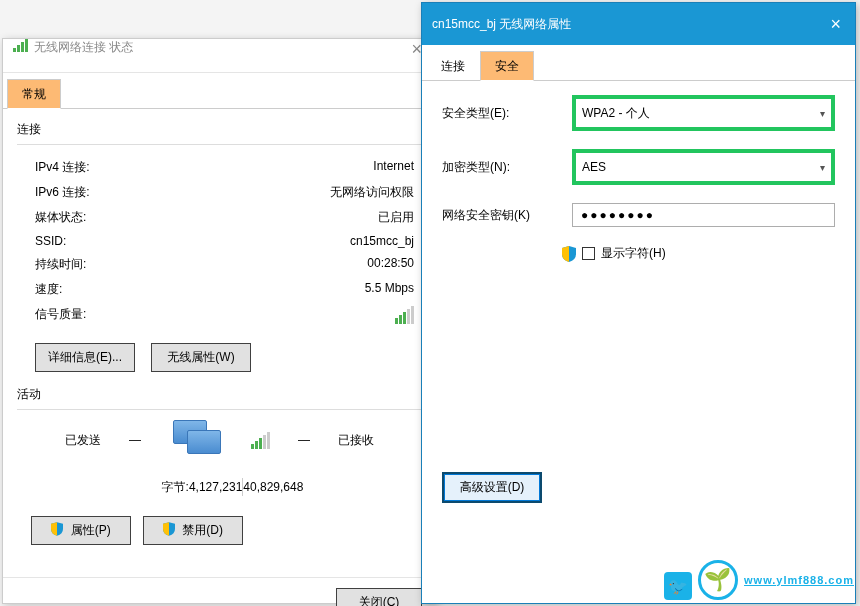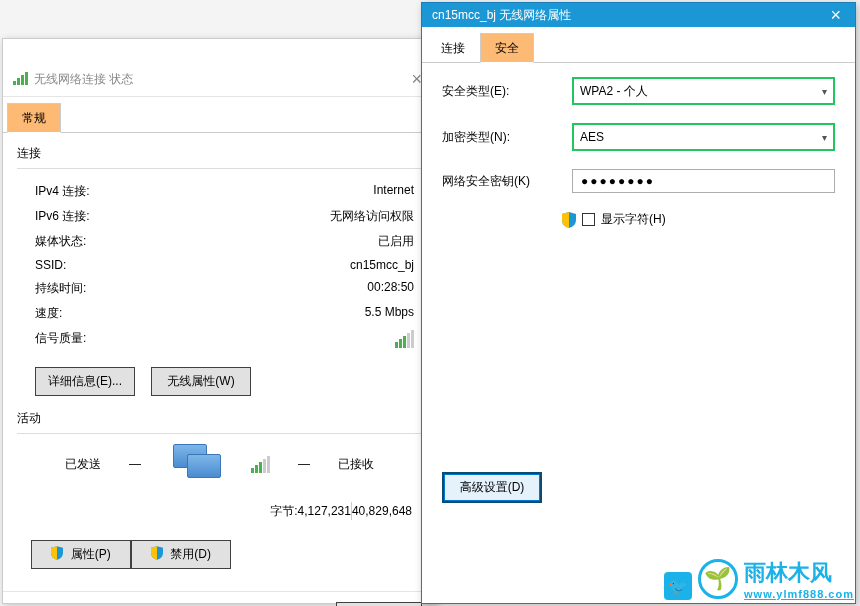--- a/index.html
+++ b/index.html
@@ -1,20 +1,20 @@
 <!DOCTYPE html>
 <html><head>
   <meta charset="utf-8">
   <style>
     * { box-sizing: border-box; margin: 0; padding: 0; font-family: "Microsoft YaHei", "Segoe UI", sans-serif; font-size: 12px; }
     body { position: relative; width: 860px; height: 606px; background: #f4f4f4; overflow: hidden; }
     
     
     .win-status { position: absolute; left: 2px; top: 38px; width: 435px; height: 566px; background: #fff; border: 1px solid #ccc; box-shadow: 2px 2px 8px rgba(0,0,0,0.2); }
-    .title-bar { height: 34px; display: flex; align-items: center; padding: 0 10px; border-bottom: 1px solid #e5e5e5; color: #888; margin-top: 24px; }
+    .title-bar { height: 34px; display: flex; align-items: flex-start; padding: 0 10px; border-bottom: 1px solid #e5e5e5; color: #888; }
     .title-bar .sig-icon { margin-right: 6px; display: inline-block; }
     .title-bar .ttext { flex: 1; }
     .title-bar .close-x { font-size: 18px; color: #888; cursor: pointer; padding: 0 4px; }
     
     .tab-row { display: flex; padding: 6px 4px 0 4px; border-bottom: 1px solid #ccc; }
     .tab { padding: 6px 14px 5px; border: 1px solid #ccc; border-bottom: 1px solid #fff; background: #fdba74; margin-bottom: -1px; cursor: pointer; position: relative; }
     .tab.inactive { border: 1px solid transparent; border-bottom: none; background: transparent; }
     
     .panel { padding: 12px 14px; }
     .section-title { margin-bottom: 6px; }
@@ -29,39 +29,39 @@
     .winbtn { min-width: 100px; padding: 5px 10px; border: 1px solid #404040; background: #e1e1e1; cursor: pointer; text-align: center; }
     .winbtn.focused { border: 2px solid #0c4a6e; background: #e5f1fb; outline: 1px solid #0078d7; outline-offset: -3px; }
     
     .activity { display: flex; align-items: center; justify-content: center; gap: 28px; margin: 10px 0 18px; }
     .monitor-icon { width: 54px; height: 40px; position: relative; }
     .monitor-icon .m1 { position: absolute; width: 34px; height: 24px; left: 4px; top: 0; background: linear-gradient(#7fb6e8,#4a8cd0); border: 1px solid #3a76b8; border-radius: 2px; }
     .monitor-icon .m2 { position: absolute; width: 34px; height: 24px; left: 18px; top: 10px; background: linear-gradient(#7fb6e8,#4a8cd0); border: 1px solid #3a76b8; border-radius: 2px; }
     .mini-bars { display: inline-flex; align-items: flex-end; gap: 1px; }
     .mini-bars .b { width: 3px; }
     
-    .bytes-row { display: flex; justify-content: flex-end; align-items: center; padding: 0 10px 0 36px; margin-bottom: 20px; }
+    .bytes-row { display: flex; justify-content: center; align-items: center; padding: 0 10px 0 36px; margin-bottom: 20px; }
     .bytes-row .mid-div { width: 1px; height: 18px; background: #ccc; }
     
-    .bottom-btns { display: flex; gap: 0; padding-left: 14px; margin-bottom: 10px; }
+    .bottom-btns { display: flex; gap: 12px; padding-left: 14px; margin-bottom: 20px; }
     .winbtn .shield { display: inline-block; width: 12px; height: 14px; margin-right: 4px; vertical-align: -2px; }
     
     .footer-row { border-top: 1px solid #e5e5e5; padding: 10px 14px; text-align: right; }
     .footer-row .winbtn { min-width: 86px; }
     
     
     .win-props { position: absolute; left: 421px; top: 2px; width: 435px; height: 602px; background: #fff; border: 1px solid #1a7fb8; box-shadow: 2px 2px 8px rgba(0,0,0,0.25); z-index: 2; }
-    .title-bar2 { height: 24px; background: #1a97d4; color: #fff; display: flex; align-items: center; padding: 0 10px; font-size: 12px; gap: 28px; }
+    .title-bar2 { height: 42px; background: #1a97d4; color: #fff; display: flex; align-items: center; padding: 0 10px; font-size: 12px; gap: 28px; }
     .title-bar2 .ttext { flex: 1; }
     .title-bar2 .close-x { font-size: 18px; color: #fff; cursor: pointer; padding: 0 4px; }
     
     .props-panel { padding: 14px 20px; }
     .props-row { display: flex; align-items: center; margin-bottom: 18px; }
     .props-row .lbl { width: 130px; }
-    .winselect { flex: 1; height: 28px; border: 2px solid #22c55e; padding: 0 6px; background: #fff; display: flex; align-items: center; justify-content: space-between; cursor: pointer; }
+    .winselect { flex: 1; height: 36px; border: 4px solid #22c55e; padding: 0 6px; background: #fff; display: flex; align-items: center; justify-content: space-between; cursor: pointer; }
     .winselect .caret { font-size: 10px; color: #555; }
     .wininput { flex: 1; height: 24px; border: 1px solid #adadad; padding: 0 8px; display: flex; align-items: center; background: #fff; letter-spacing: 2px; }
     
     .checkbox-row { display: flex; align-items: center; margin-left: 120px; gap: 6px; }
     .checkbox-row .shield { width: 14px; height: 16px; }
     .cb { width: 13px; height: 13px; border: 1px solid #333; display: inline-block; cursor: pointer; }
     
     .advanced { position: absolute; left: 20px; bottom: 100px; }
     
     
@@ -239,16 +239,15 @@
     <div class="advanced">
       <div class="winbtn focused">高级设置(D)</div>
     </div>
   </div>
 </div>
 
 <div class="wm">
   <div class="bird">🐦</div>
   <div class="circ">🌱</div>
   <div>
-    <span class="txt1">雨林木风</span>
     <span class="txt2">www.ylmf888.com</span>
   </div>
 </div>
 
 </body></html>

